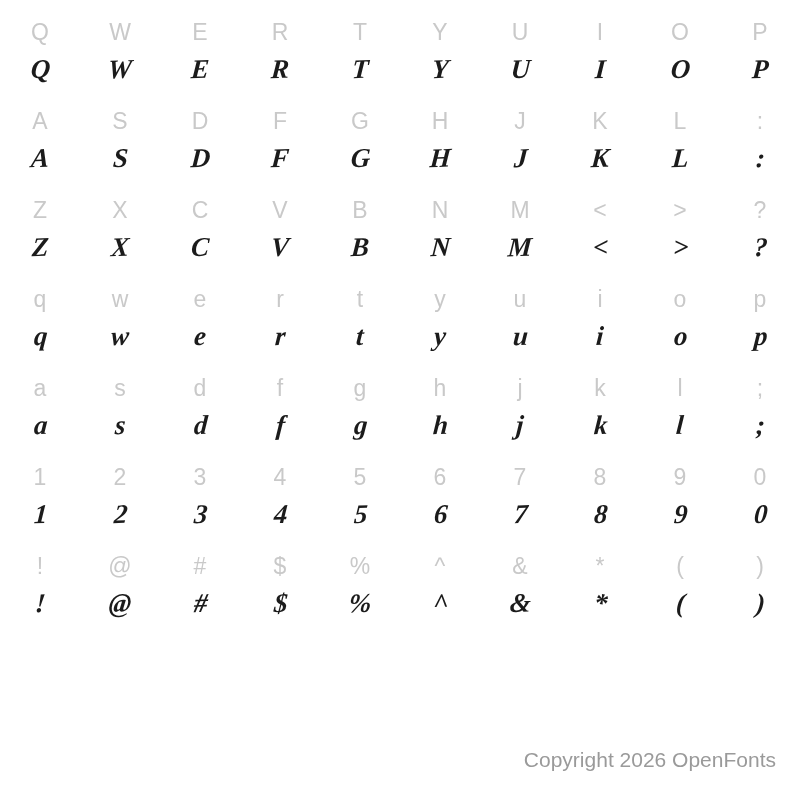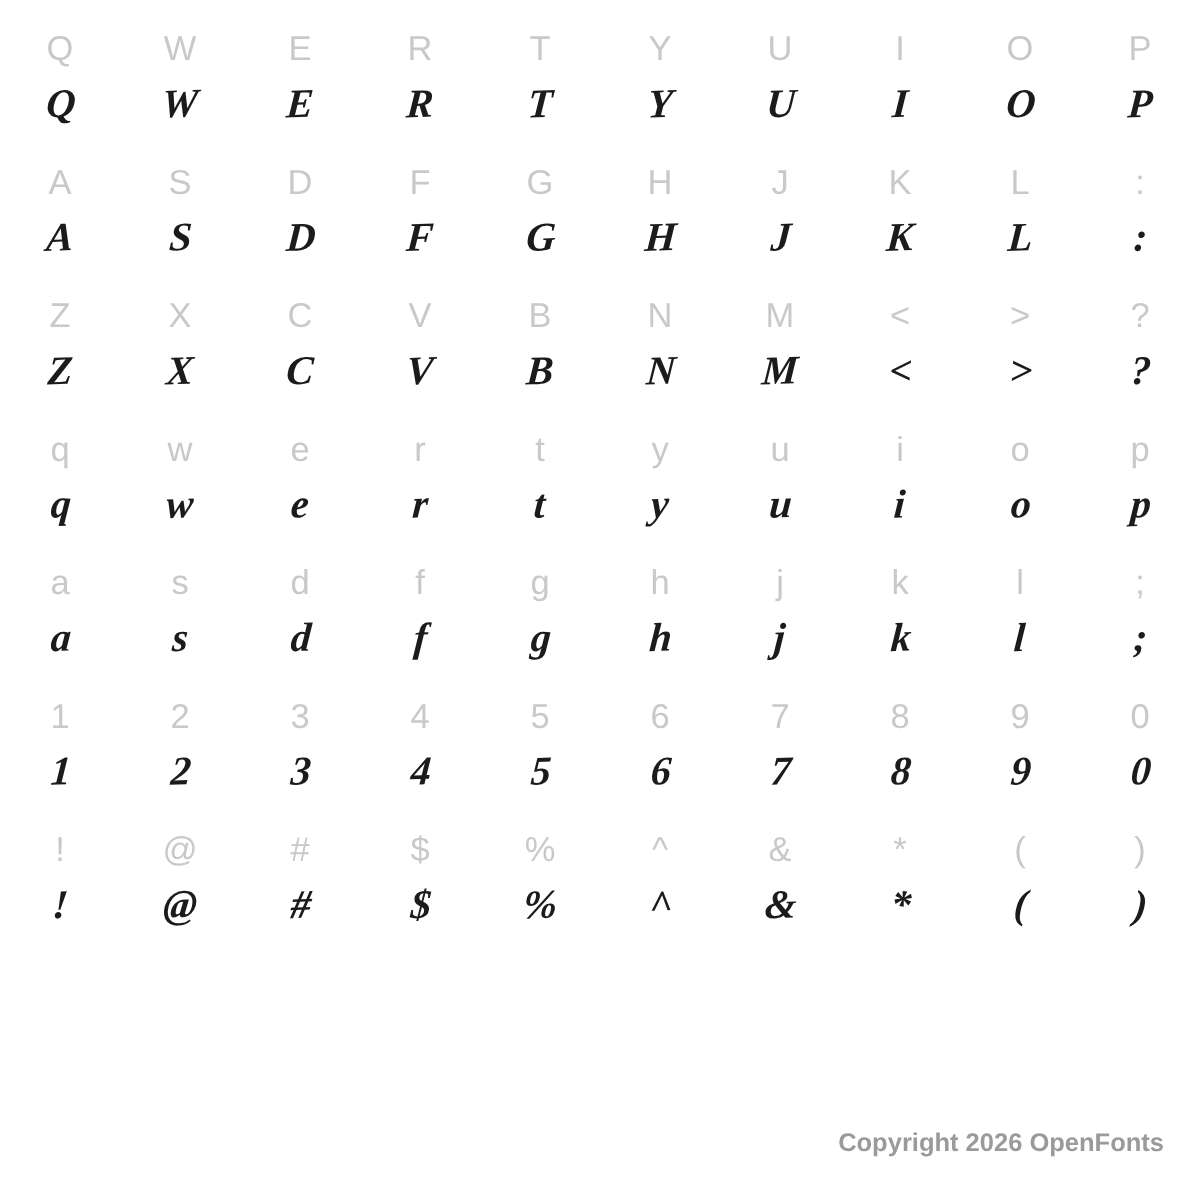--- a/index.html
+++ b/index.html
@@ -67,24 +67,23 @@
   }
   .row.glyph .cell span {
     display: inline-block;
     transform: skewX(-6deg) rotate(-2deg);
   }
   #footer {
     position: absolute;
     right: 24px;
     bottom: 28px;
     color: #9a9a9a;
-    font-size: 17px;
+    font-size: 21px;
     font-family: "Liberation Sans", sans-serif;
     white-space: nowrap;
-    font-weight: bold;
   }
 </style>
 </head>
 <body>
 
 <div id="sheet">
   <div id="grid">
       <div class="row key">
         <div class="cell">Q</div>
         <div class="cell">W</div>

